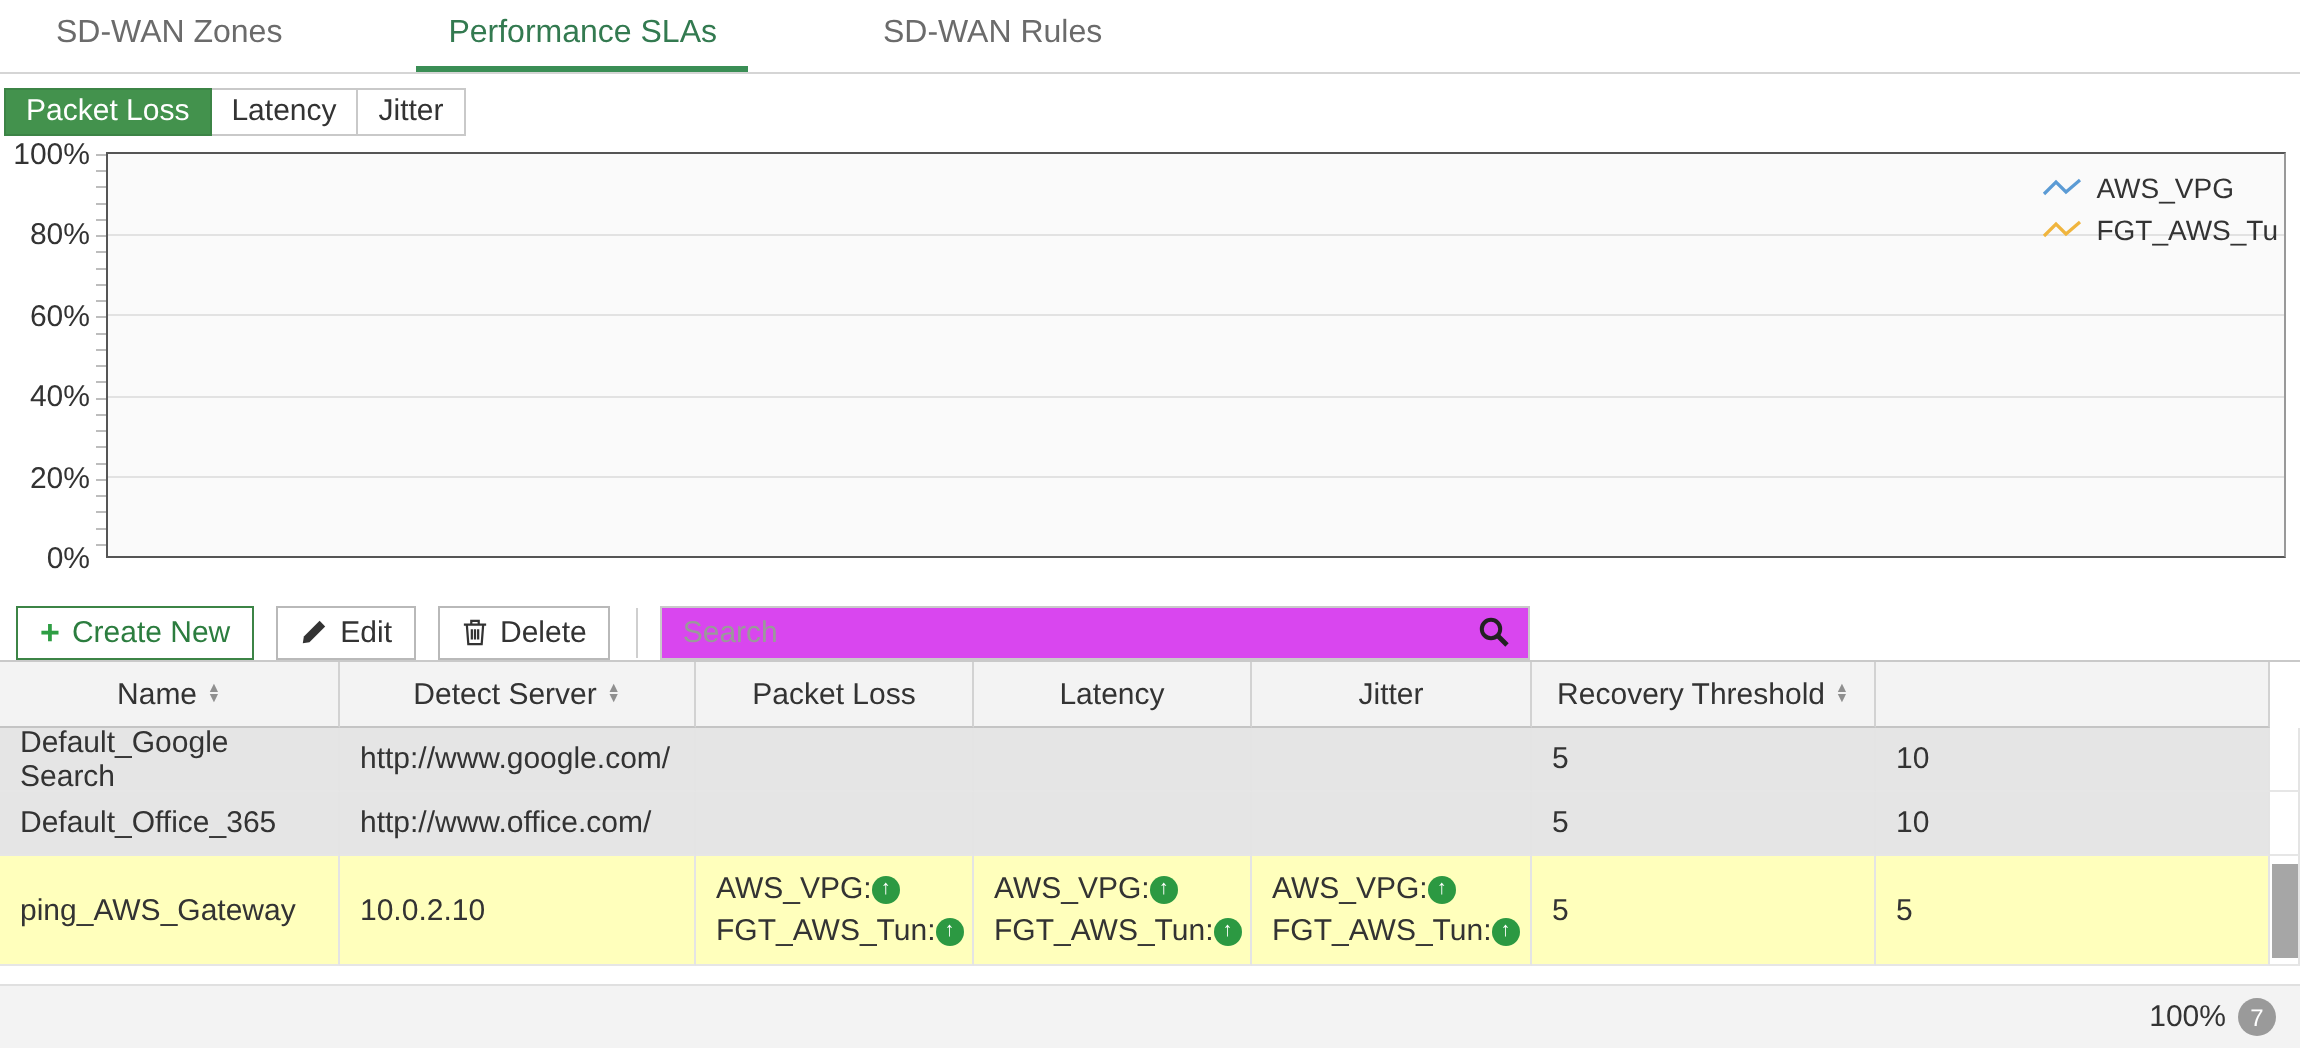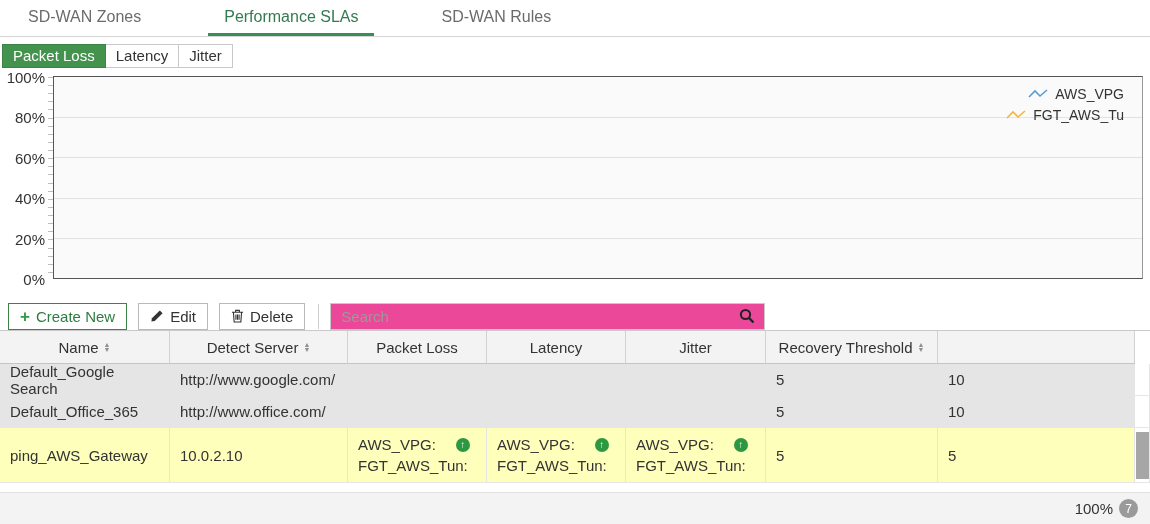--- a/index.html
+++ b/index.html
@@ -18,48 +18,48 @@
   .subtab.active { background:#43924d; border-color:#3c8446; color:#fff; }
 
   
   .chart-wrap { position:relative; margin:8px 7px 0 0; height:203px; }
   .plot { position:absolute; left:53px; right:0; top:0; bottom:0; background:#fafafa;
     border:1px solid #999; border-left-color:#555; border-top-color:#555; border-bottom-color:#555; }
   .gridline { position:absolute; left:0; right:0; height:1px; background:#e2e2e2; }
   .ytick-label { position:absolute; right:8px; width:45px; text-align:right; font-size:15px; color:#333; }
   .minor-ticks { position:absolute; left:-6px; top:0; bottom:0; width:5px;
     background:repeating-linear-gradient(to bottom, #bdbdbd 0 1px, transparent 1px 8.12px); }
-  .legend { position:absolute; top:9px; right:18px; display:flex; flex-direction:column; gap:5px;align-items:flex-end; }
+  .legend { position:absolute; top:9px; right:3px; display:flex; flex-direction:column; gap:5px; }
   .legend-item { display:flex; align-items:center; gap:7px; font-size:14px; color:#333; white-space:nowrap; }
 
   
   .toolbar { display:flex; align-items:center; margin:23px 0 0 8px; height:28px; }
   .btn { display:inline-flex; align-items:center; gap:6px; background:#fff; border:1px solid #b9b9b9;
     height:27px; padding:0 11px; font-size:15px; color:#333; cursor:pointer; margin-right:11px; }
   .btn-create { border:1px solid #3c8446; color:#2c7d3f; }
   .plus-glyph { color:#2f9e44; font-size:17px; font-weight:bold; line-height:1; }
   .tb-divider { width:1px; height:25px; background:#cfcfcf; margin:0 11px 0 2px; }
-  .searchbox { display:flex; align-items:center; border:1px solid #c9c9c9; background:#ec4899; height:27px; width:435px; }
+  .searchbox { display:flex; align-items:center; border:1px solid #c9c9c9; background:#d946ef; height:27px; width:435px; }
   .searchbox input { flex:1; border:none; outline:none; font-size:15px; padding:0 10px; color:#333;
     font-family:"Liberation Sans", sans-serif; background:transparent; }
   .searchbox input::placeholder { color:#9a9a9a; }
   .search-btn { width:34px; height:100%; display:flex; align-items:center; justify-content:center; cursor:pointer; }
 
   
   .table { position:relative; border-top:1px solid #c9c9c9; }
   .tr { display:grid; grid-template-columns:170px 178px 139px 139px 140px 172px 197px 15px; }
   .th { background:#f3f3f3; height:33px; display:flex; align-items:center; justify-content:center;
     border-right:1px solid #d2d2d2; border-bottom:1px solid #c4c4c4; font-size:15px; color:#333; }
   .sort { display:inline-flex; flex-direction:column; margin-left:5px; color:#8f8f8f; font-size:7px; line-height:5px; }
   .td { display:flex; align-items:flex-start; padding:6px 8px 6px 10px; border-right:1px solid #e4e4e4;
     border-bottom:1px solid #e6e6e6; font-size:15px; color:#333; background:#e5e5e5; flex-direction:column; justify-content:center; }
   .row-normal .td { height:32px; padding-top:0; padding-bottom:0; }
   .row-highlight .td { background:#ffffbc; height:55px; }
   .td.gutter { background:#fff !important; padding:0; }
-  .member-line { display:flex; align-items:center; gap:20px; line-height:21px; white-space:nowrap; }
+  .member-line { display:flex; align-items:center; gap:0; line-height:21px; white-space:nowrap; }
   .up-icon { width:14px; height:14px; border-radius:50%; background:#2c9942; color:#fff; font-size:10px;
     font-weight:bold; display:inline-flex; align-items:center; justify-content:center; line-height:1; }
   .scroll-thumb { position:absolute; right:1px; top:101px; width:13px; height:47px; background:#a6a6a6; }
 
   
   .footer { position:absolute; left:0; right:0; bottom:0; height:32px; background:#f3f3f3; border-top:1px solid #e0e0e0;
     display:flex; align-items:center; justify-content:flex-end; gap:6px; padding-right:12px; font-size:15px; color:#333; }
   .count-badge { width:19px; height:19px; border-radius:50%; background:#9a9a9a; color:#fff; font-size:12px;
     display:inline-flex; align-items:center; justify-content:center; }
 </style>

